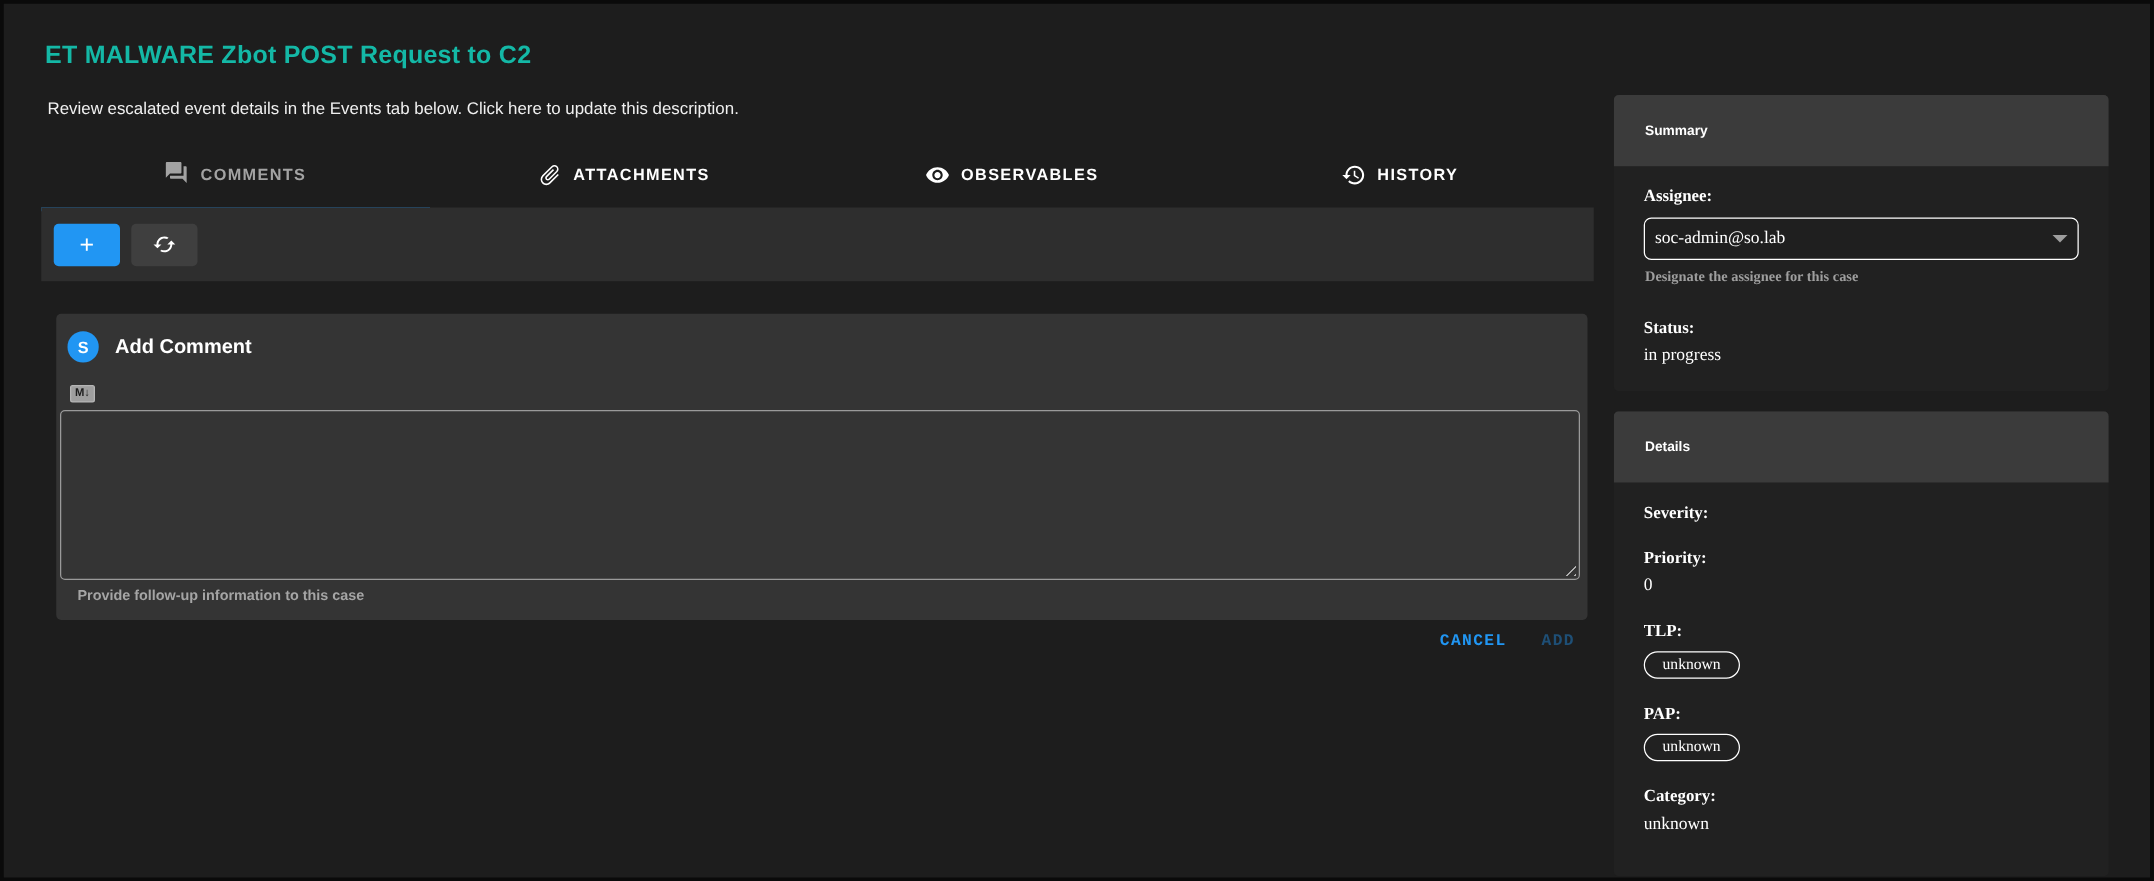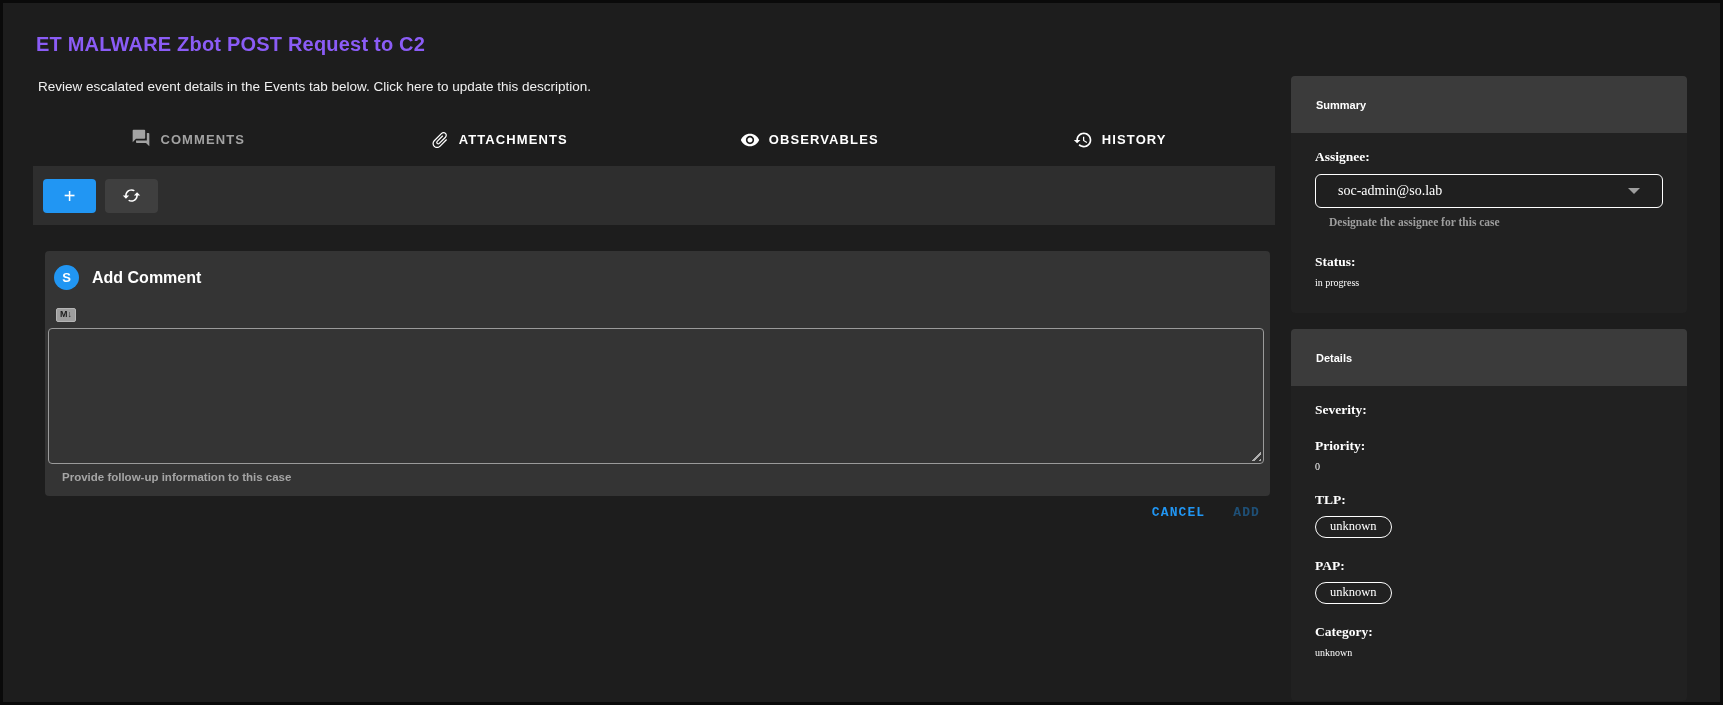--- a/index.html
+++ b/index.html
@@ -6,21 +6,21 @@
   html,body { background:#000; }
   body { font-family: "Liberation Sans", sans-serif; }
   #app {
     position: relative; width: 1723px; height: 705px;
     background: #1d1d1d; border: 3px solid #0a0a0a; overflow: hidden;
     color: #fff;
   }
   
   .page-title {
     position: absolute; left: 33px; top: 30px;
-    font-size: 20px; font-weight: bold; letter-spacing: .2px; color:#8b5cf6;text-align:center;
+    font-size: 20px; font-weight: bold; letter-spacing: .2px; color:#14b8a6;text-align:center;
   }
   .page-desc {
     position: absolute; left: 35px; top: 76px;
     font-size: 13.5px; color: #f0f0f0; cursor: pointer;
   }
   .tabbar {
     position: absolute; left: 30px; top: 110px; width: 1242px; height: 53px;
     display: flex;
   }
   .tab {
@@ -102,33 +102,33 @@
     background: #212121; border-radius: 4px; overflow: hidden;
   }
   .card-summary { top: 73px;  height: 237px; }
   .card-details { top: 326px; height: 372px; }
   .side-head {
     height: 57px; background: #3b3b3b; display:flex; align-items:center;
     padding-left: 25px; font-size: 11px; font-weight: bold; color:#fff;
   }
   .side-body { padding: 16px 24px 0 24px; font-family: Liberation Serif, serif; }
   .flabel { font-size: 13.5px; font-weight: bold; color:#fff; }
-  .fvalue { font-size: 10px; color:#fff; margin-top: 7px; }
+  .fvalue { font-size: 14px; color:#fff; margin-top: 7px; }
   .assignee-select {
     margin-top: 9px; height: 34px; width: 348px;
     border: 1px solid #ffffff; border-radius: 6px;
     display:flex; align-items:center; justify-content:space-between;
-    padding: 0 22px; font-size: 14px; color:#fff; cursor: pointer; background:#1f1f1f;
+    padding: 0 8px; font-size: 14px; color:#fff; cursor: pointer; background:#1f1f1f;
   }
   .caret {
     width:0; height:0; border-left:6px solid transparent; border-right:6px solid transparent;
     border-top:6px solid #9e9e9e;
   }
   .side-helper {
-    margin: 8px 0 0 14px; font-size: 11.5px; font-weight: 600; color:#9e9e9e;
+    margin: 8px 0 0 1px; font-size: 11.5px; font-weight: 600; color:#9e9e9e;
   }
   .status-block { margin-top: 26px; }
   .dfield { margin-bottom: 20px; }
   .pill {
     display:inline-block; margin-top: 8px; border: 1px solid #fff; border-radius: 12px;
     padding: 2px 14px 3px 14px; font-size: 12.5px; color:#fff; background: transparent;
   }
 </style>
 </head>
 <body>

